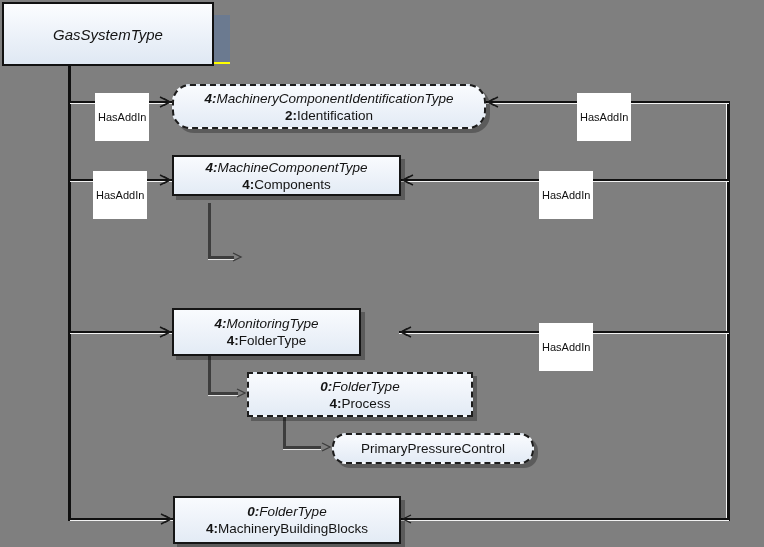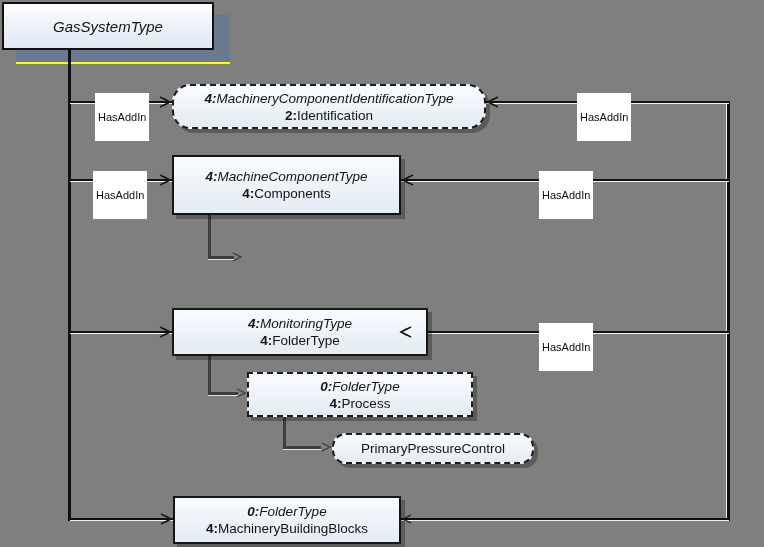--- a/index.html
+++ b/index.html
@@ -11,32 +11,32 @@
     position:absolute;box-sizing:border-box;z-index:4;
     background:linear-gradient(180deg,#f9fbfe 0%,#edf2f9 55%,#e3ebf5 100%);
     display:flex;flex-direction:column;align-items:center;justify-content:center;
     color:#141414;font-size:13.5px;line-height:17px;text-align:center;
   }
   .node.solid{border:2px solid #151515;box-shadow:4px 4px 0 rgba(0,0,0,0.28);}
   .node.dashed{border:2px dashed #1c1c1c;box-shadow:4px 4px 0 rgba(0,0,0,0.28);}
   .node .tline{font-style:italic;}
   .node .pfx{font-weight:bold;}
   #root-node{
-    left:2px;top:2px;width:212px;height:48px;border:2px solid #111;
+    left:2px;top:2px;width:212px;height:64px;border:2px solid #111;
     font-size:15px;font-style:italic;z-index:5;
     background:linear-gradient(180deg,#fcfdff 0%,#eaf0f8 60%,#dfe8f3 100%);
   }
   #root-shadow{
     position:absolute;left:16px;top:15px;width:214px;height:47px;
     background:#6b7a90;border-bottom:2px solid #ffff00;z-index:1;
   }
   #node-identification{left:172px;top:84px;width:314px;height:45px;border-radius:18px;}
-  #node-components{left:172px;top:155px;width:229px;height:60px;}
+  #node-components{left:172px;top:155px;width:229px;height:41px;}
   #node-regulator{left:243px;top:235px;width:226px;height:46px;}
-  #node-monitoring{left:172px;top:308px;width:256px;height:48px;}
+  #node-monitoring{left:172px;top:308px;width:189px;height:48px;}
   #node-process{left:247px;top:372px;width:226px;height:45px;}
   #node-ppc{left:332px;top:433px;width:202px;height:31px;border-radius:14px;font-size:13.5px;text-align:right;}
   #node-mbb{left:173px;top:496px;width:228px;height:48px;}
 
   
   .v-line{position:absolute;width:3px;background:#101010;z-index:2;}
   .h-line{position:absolute;height:2px;background:#101010;border-bottom:1px solid rgba(255,255,255,0.95);z-index:2;}
   #trunk-left{left:68px;top:49px;height:472px;}
   #trunk-right{left:726px;top:101px;height:420px;border-left:1px solid rgba(255,255,255,0.95);}
   #cl1{left:70px;top:101px;width:102px;}

